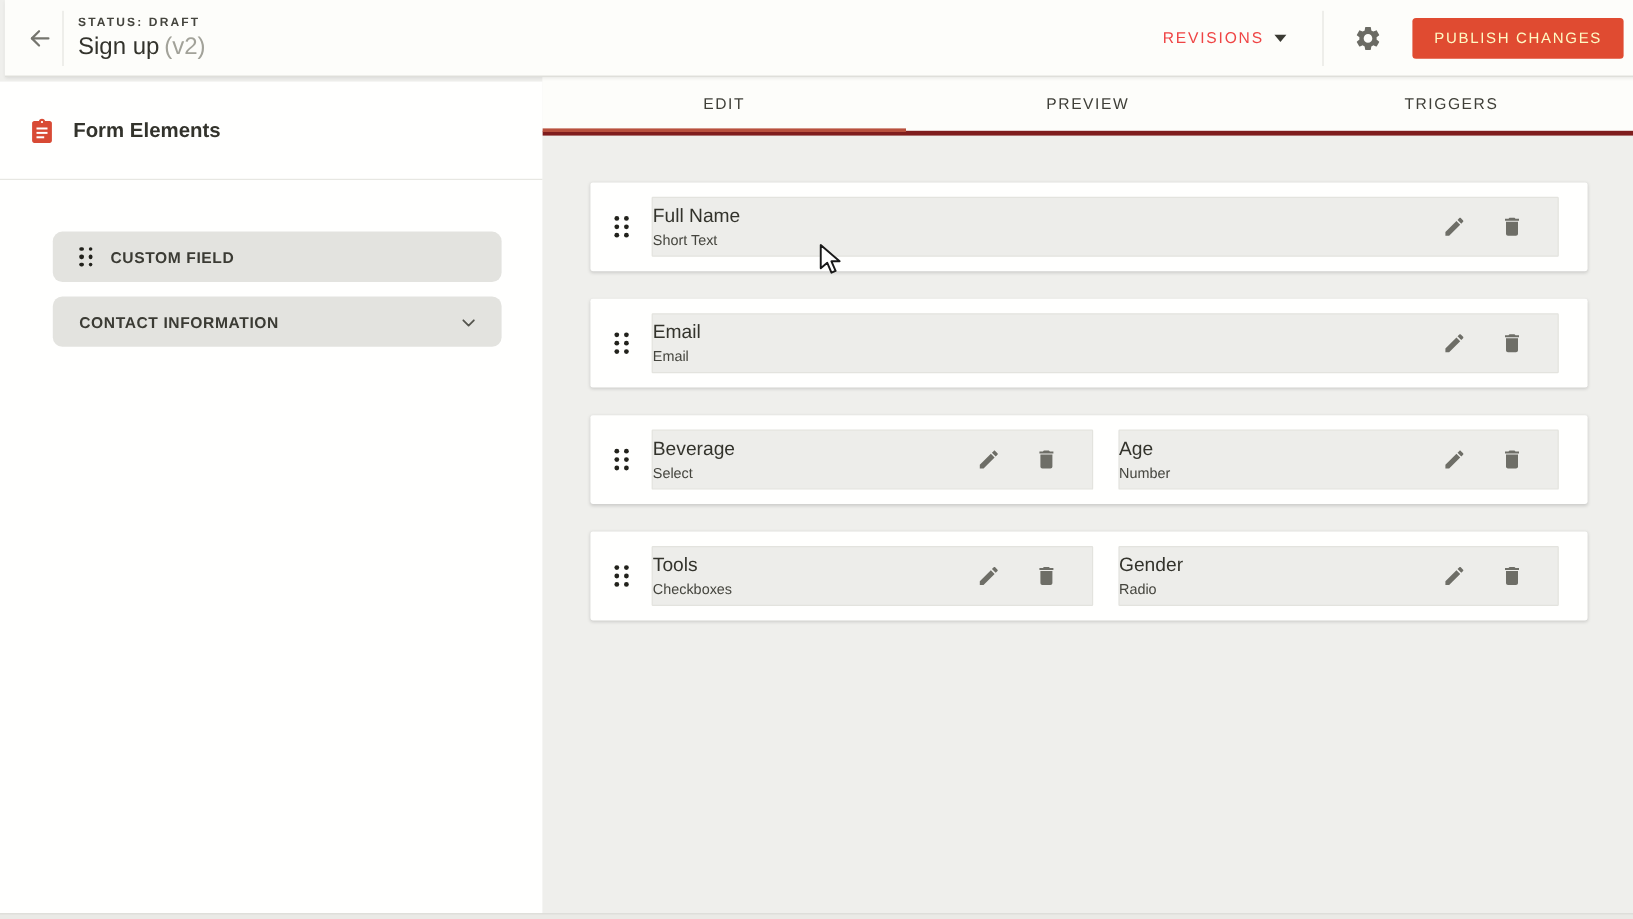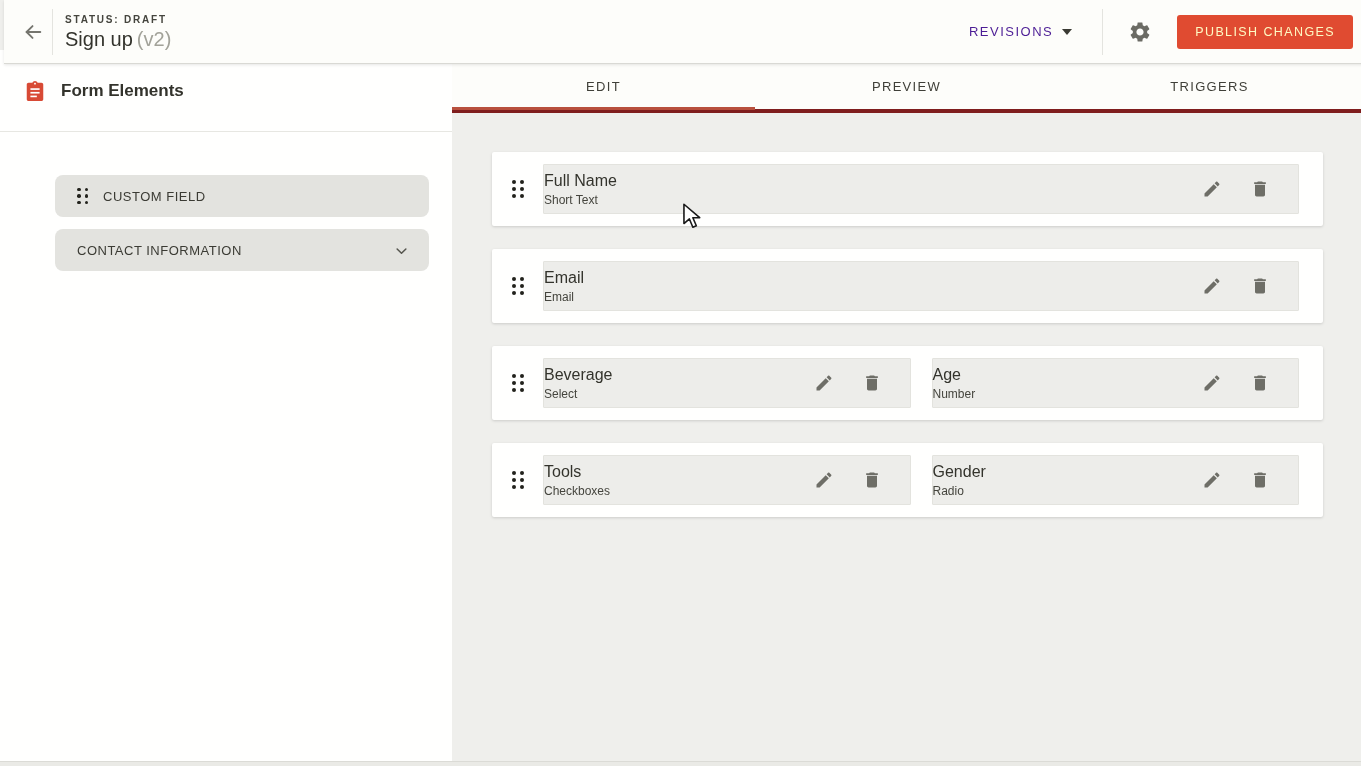--- a/index.html
+++ b/index.html
@@ -22,40 +22,40 @@
     z-index:6;
   }
   .back-btn { width:38px; height:38px; display:flex; align-items:center; justify-content:center; cursor:pointer; }
   .tb-divider { width:1px; height:46px; background:#E4E4DF; }
   .title-block { margin-left:12px; padding-top:2px; }
   .status-label { font-size:10px; font-weight:700; letter-spacing:1.8px; color:#45453E; }
   .title-line { font-size:20px; margin-top:3px; color:#33332C; }
   .title-version { color:#A2A299; margin-left:4px; }
   .tb-spacer { flex:1; }
   .revisions-btn { display:flex; align-items:center; gap:9px; font-size:13px; letter-spacing:1.5px;
-    color:#4c1d95; margin-right:26px; cursor:pointer; padding:8px 4px; }
+    color:#ef4444; margin-right:26px; cursor:pointer; padding:8px 4px; }
   .caret-down { width:0; height:0; border-left:5px solid transparent; border-right:5px solid transparent;
     border-top:6px solid #3A3A33; }
   .gear-btn { width:46px; height:46px; display:flex; align-items:center; justify-content:center; margin:0 4px 0 14px; cursor:pointer; }
   .publish-btn {
     background:var(--accent-red,#E04B31); color:#fef9c3;
     font-size:12.5px; letter-spacing:1.4px; font-family:inherit;
     border:none; border-radius:3px; height:34px; padding:0 18px;
     margin-left:10px; cursor:pointer;
   }
 
   
   .sidebar {
-    position:absolute; top:50px; left:0; width:452px; bottom:5px;
+    position:absolute; top:68px; left:0; width:452px; bottom:5px;
     background:#FFFFFE; z-index:2;
   }
   .sb-header { height:82px; display:flex; align-items:center; padding-left:24px; gap:15px;
     border-bottom:1px solid #E7E7E2; }
   .sb-title { font-size:17px; font-weight:600; color:#33332C; }
-  .sb-items { padding:43px 0 0 55px; }
+  .sb-items { padding:43px 0 0 44px;font-weight:bold; }
   .pill {
     width:374px; height:42px; background:var(--pill-bg,#E3E3DF); border-radius:8px;
     display:flex; align-items:center; margin-bottom:12px; cursor:pointer;
   }
   .pill-label { font-size:13px; letter-spacing:.5px; color:#3B3B34; }
   .pill-drag { margin-left:22px; margin-right:15px; }
   .pill-cf .pill-label { }
   .pill-ci { padding:0 20px 0 22px;gap:21px; }
   .pill-ci .pill-label { flex:1; }
 

